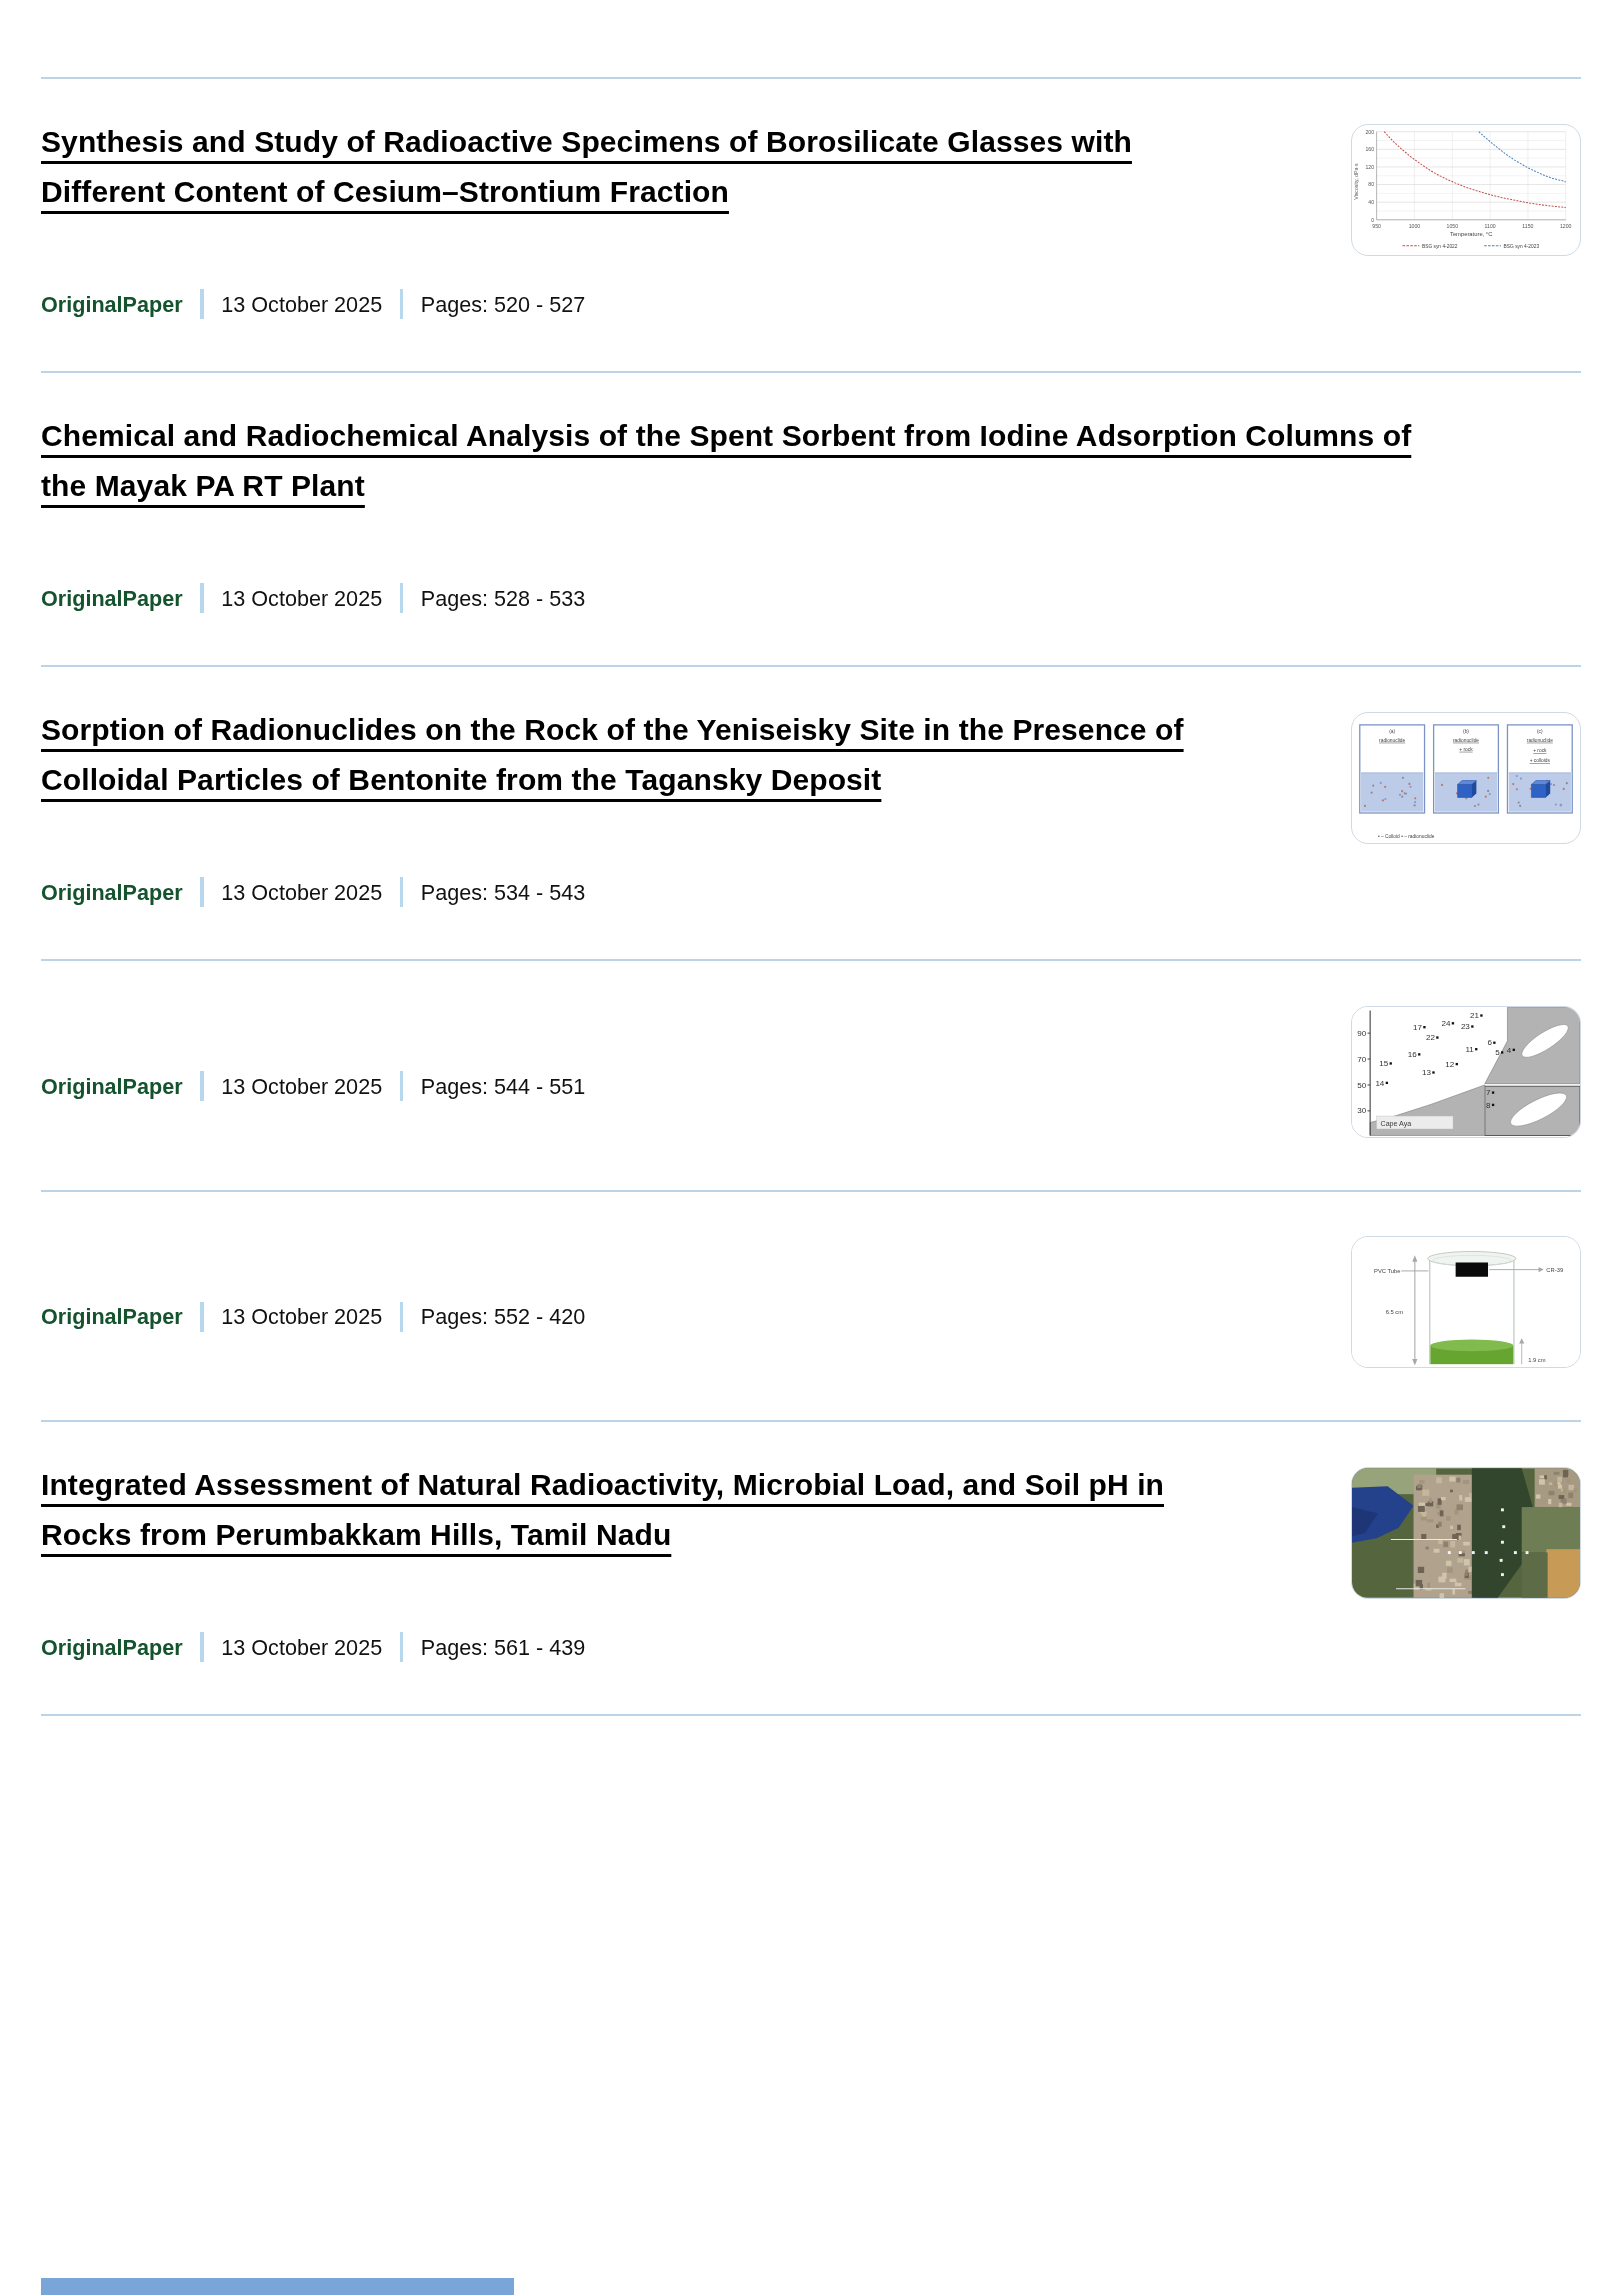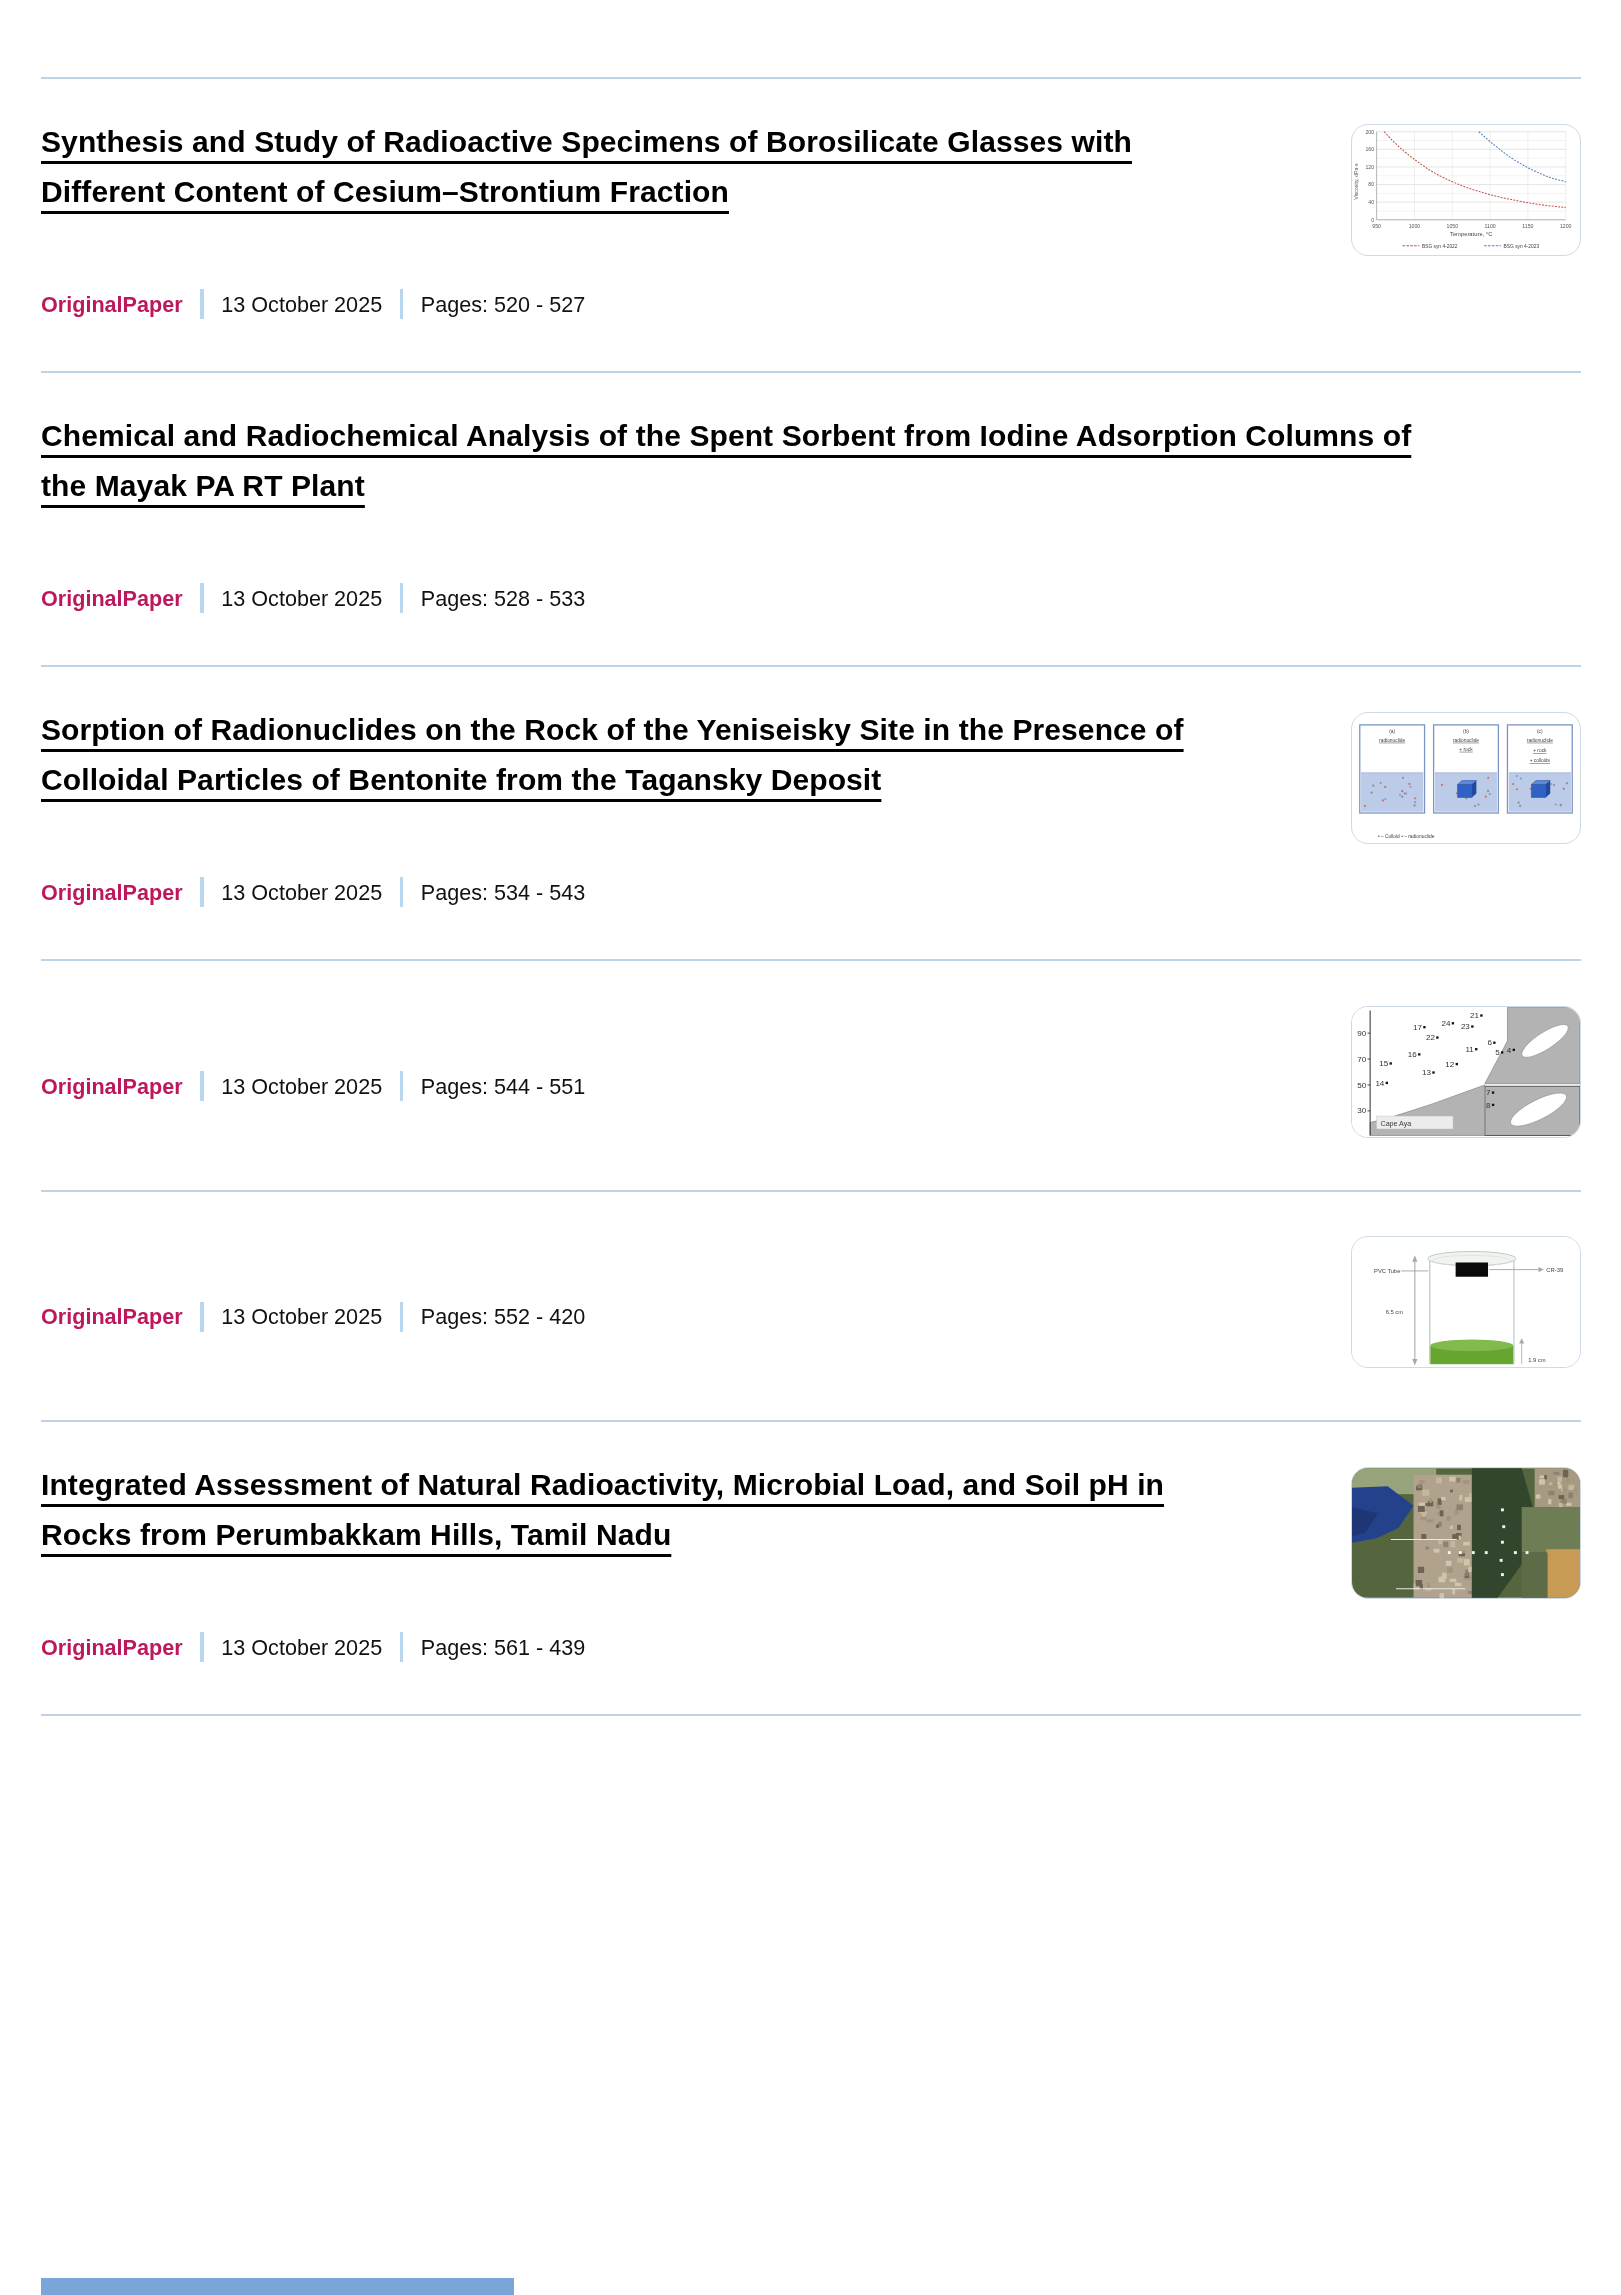--- a/index.html
+++ b/index.html
@@ -29,21 +29,21 @@
   h2.title a{
     color:#000;cursor:pointer;
     text-decoration:underline;
     text-decoration-thickness:3.3px;
     text-underline-offset:8.5px;
   }
   .meta{
     margin-top:72px;display:flex;align-items:center;
     font-size:21.6px;line-height:29px;color:#111;
   }
-  .meta .type{font-weight:bold;color:#be185d;}
+  .meta .type{font-weight:bold;color:#14532d;}
   .sep{width:3.3px;height:30px;background:var(--sep);margin:0 17.7px;flex:0 0 auto;}
   .thumb{
     flex:0 0 230px;width:230px;height:132px;margin-left:31px;margin-top:6.5px;
     border:1.3px solid #cfdae4;border-radius:17px;background:#fff;
     overflow:hidden;box-sizing:border-box;cursor:pointer;
   }
   .thumb svg{display:block;width:100%;height:100%;}
   .divider-final{border-top:2.6px solid var(--divider);}
   .footer-bar{
     position:absolute;left:41px;bottom:0;width:473px;height:17px;

